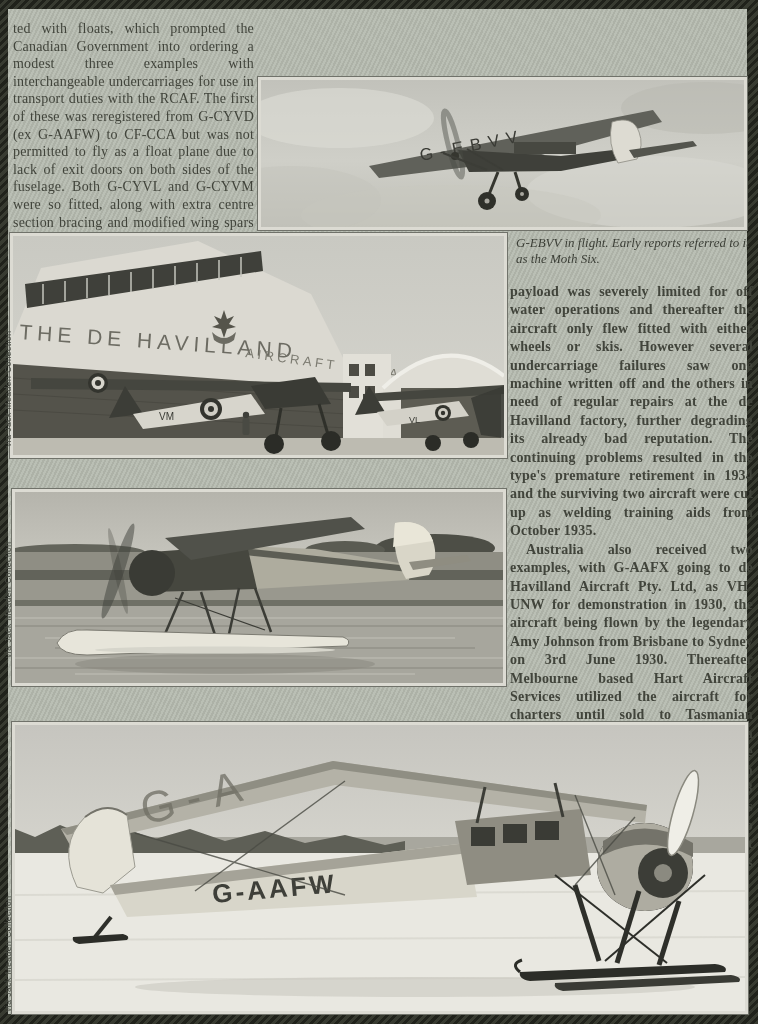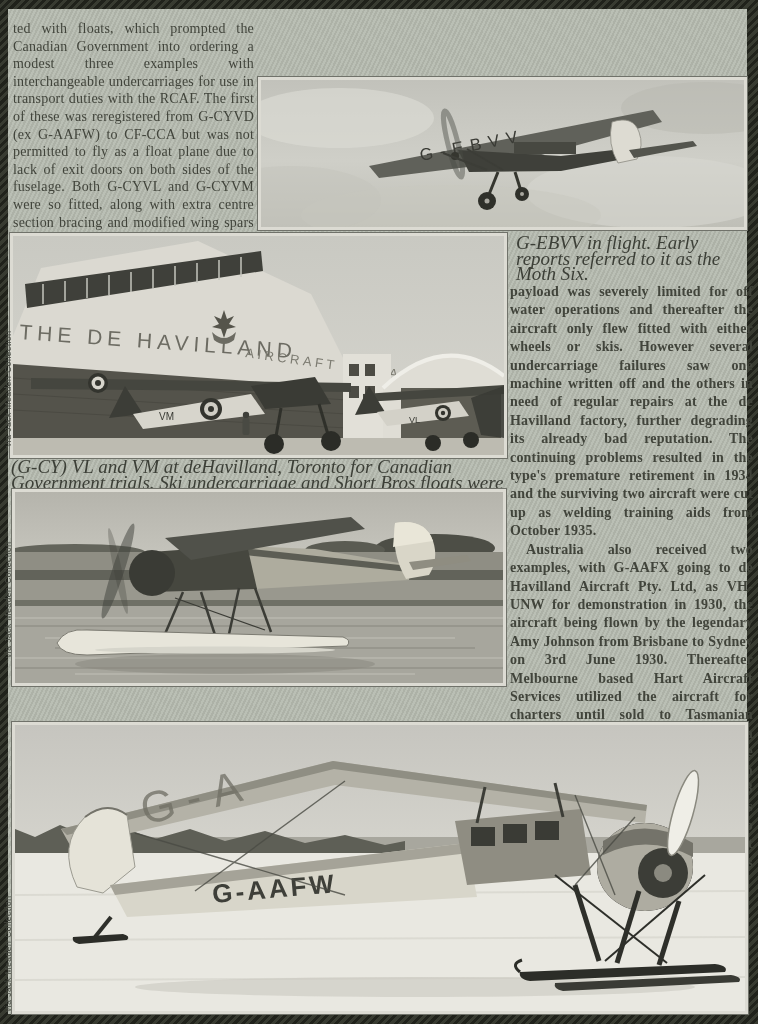--- a/index.html
+++ b/index.html
@@ -17,21 +17,21 @@
   .bodytext{
     position:absolute;color:#41443b;text-align:justify;
     font-size:14px;letter-spacing:.2px;
   }
   .leftcol{left:13px;top:20px;width:241px;line-height:17.6px;}
   .rightcol{left:510px;top:283px;width:243px;line-height:18.4px;}
   .rightcol p{margin:0;font-weight:bold;}
   .rightcol p.indent{text-indent:16px;}
   .caption{
     position:absolute;color:#3c3f37;font-style:italic;
-    font-size:19px;line-height:15.5px;
+    font-size:13px;line-height:15.5px;
   }
   .cap-flight{left:516px;top:235px;width:236px;}
   .cap-hangar{left:11px;top:459px;width:495px;}
   .cap-full{left:12px;top:687px;width:736px;}
   .photo{
     position:absolute;border:3px solid #dcdbd3;outline:1px solid #70726a;
     box-sizing:border-box;background:#c6c6bf;overflow:hidden;
   }
   .photo svg{display:block;width:100%;height:100%;}
   .ph-flight{left:258px;top:77px;width:489px;height:153px;}
@@ -178,21 +178,20 @@
       <text x="396" y="187" font-size="9" fill="#3a3b35">VL</text>
       <circle cx="430" cy="177" r="8" fill="#33342e"></circle>
         <circle cx="430" cy="177" r="5" fill="#cfcdc4"></circle>
         <circle cx="430" cy="177" r="2.2" fill="#33342e"></circle>
       <circle cx="420" cy="207" r="8" fill="#2b2c27"></circle>
         <circle cx="458" cy="204" r="8" fill="#2b2c27"></circle>
       <polygon points="458,162 491,150 491,202 468,199" fill="#3a3b35" opacity="0.9"></polygon>
     </svg>
   </div>
 
-  <div class="caption cap-hangar">(G-CY) VL and VM at deHavilland, Toronto for Canadian Government trials. Ski undercarriage and Short Bros floats were also supplied.</div>
 
   <div class="photo ph-floats">
     <svg viewBox="0 0 488 191" preserveAspectRatio="none">
       <defs>
         <linearGradient id="sky3" x1="0" y1="0" x2="0" y2="1">
           <stop offset="0" stop-color="#b5b4ac"></stop>
             <stop offset="1" stop-color="#c4c3bb"></stop>
         </linearGradient>
       </defs>
       <rect width="488" height="60" fill="url(#sky3)"></rect>

